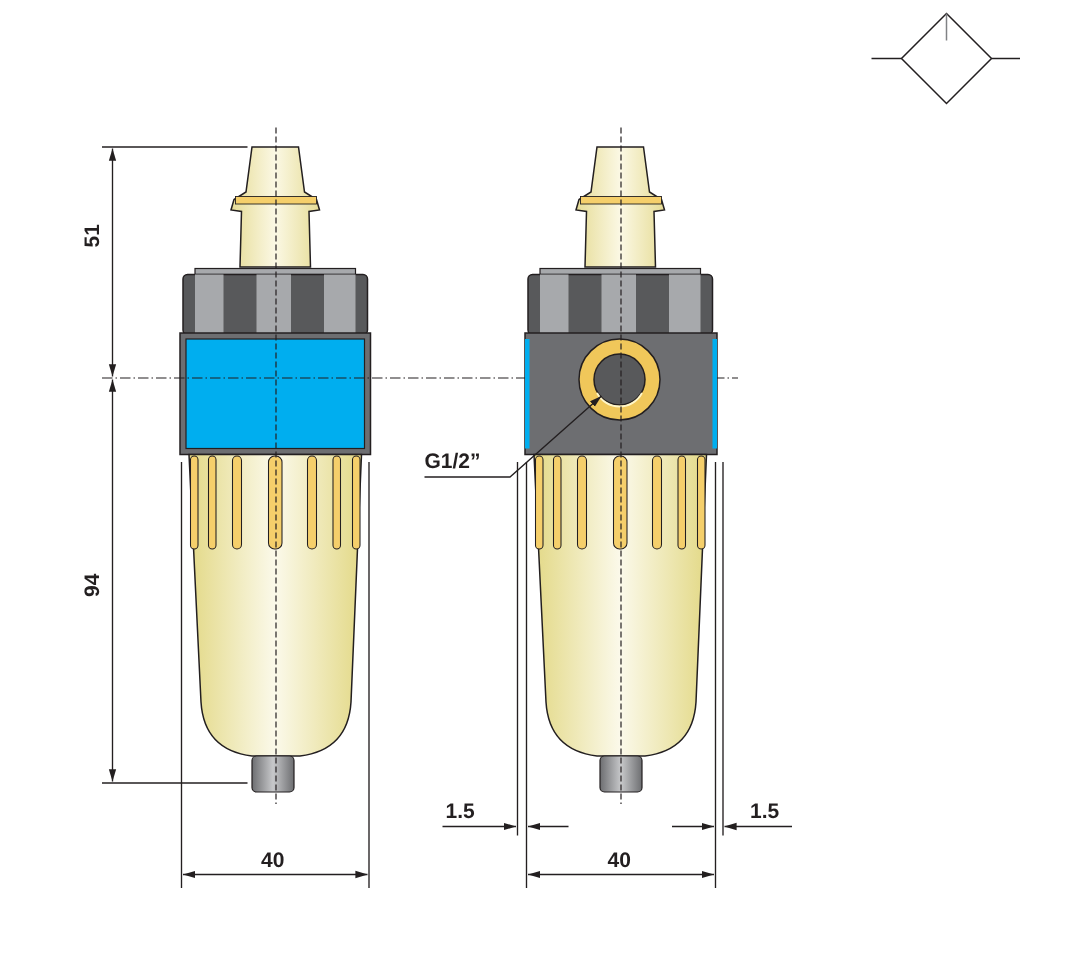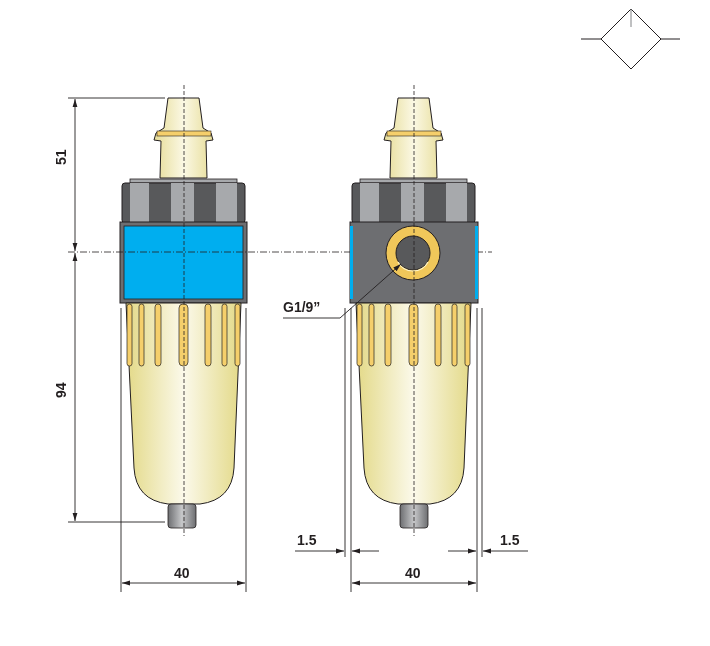--- a/index.html
+++ b/index.html
@@ -132,13 +132,13 @@
     <polyline points="283,318 340,318 401,264" marker-end="url(#arr)"></polyline>
   </g>
 </svg>
 
 <div class="html-label" style="left:54px; top:165px; transform:rotate(-90deg); transform-origin:left top;">51</div>
 <div class="html-label" style="left:54px; top:398px; transform:rotate(-90deg); transform-origin:left top;">94</div>
 <div class="html-label" style="left:174px; top:566px;">40</div>
 <div class="html-label" style="left:405px; top:566px;">40</div>
 <div class="html-label" style="left:297px; top:533px;">1.5</div>
 <div class="html-label" style="left:500px; top:533px;">1.5</div>
-<div class="html-label" style="left:283px; top:300px;">G1/9”</div>
+<div class="html-label" style="left:283px; top:300px;">G1/2”</div>
 
 </body></html>

